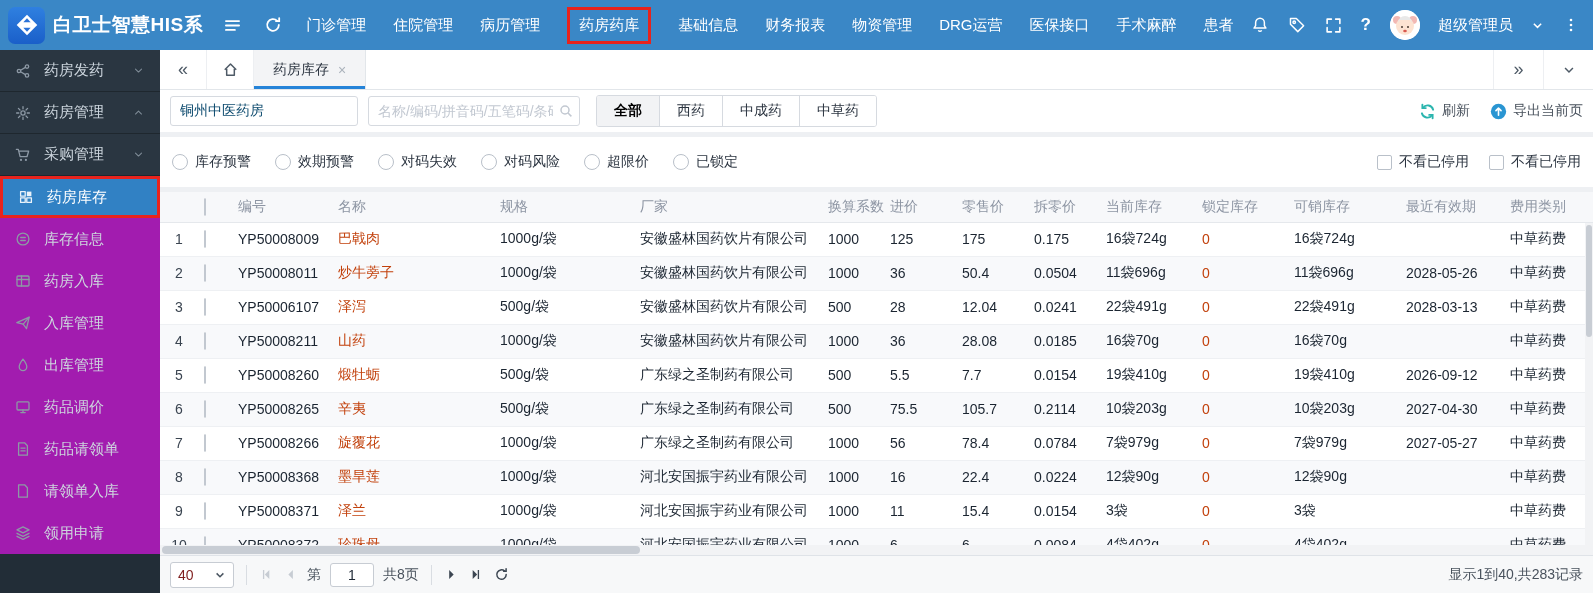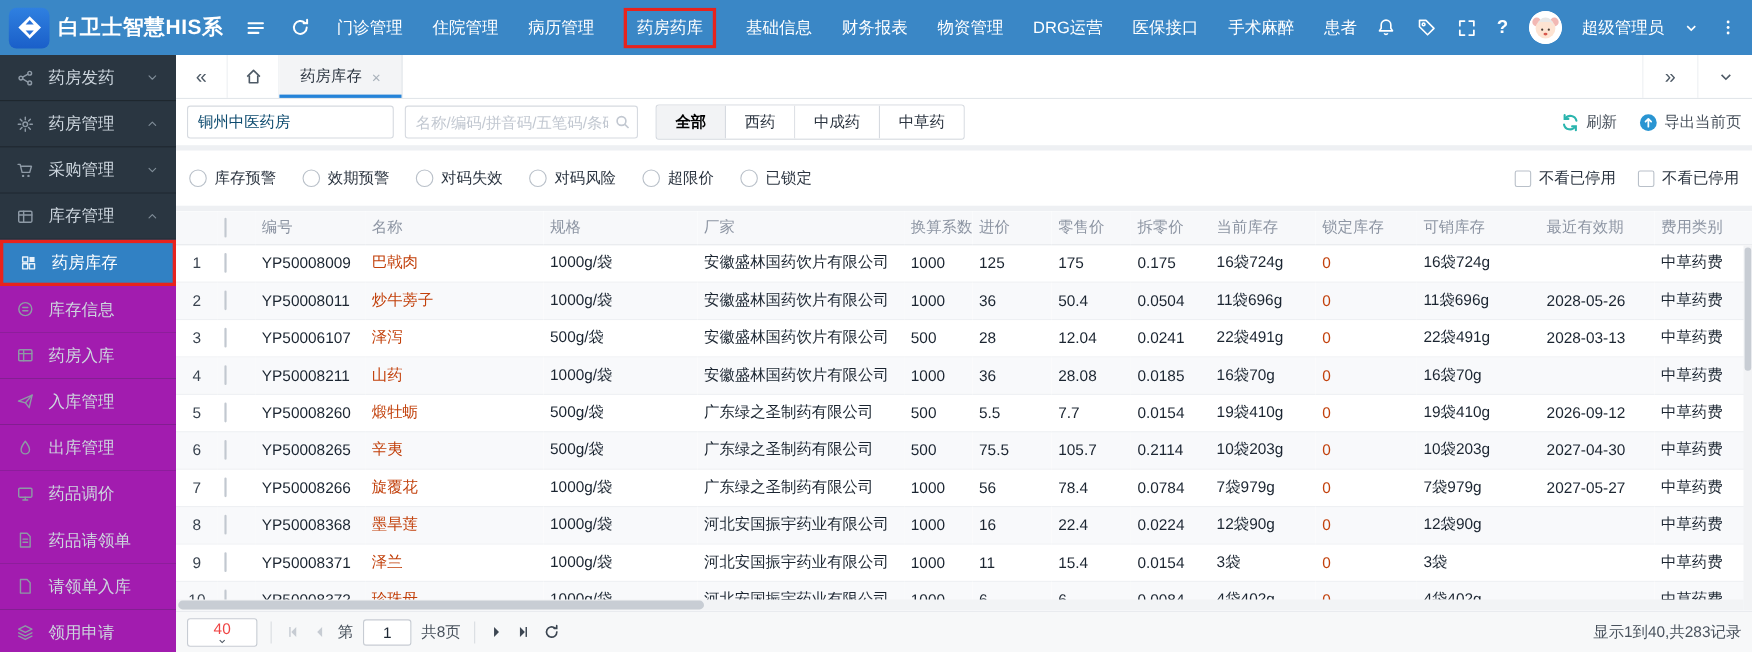--- a/index.html
+++ b/index.html
@@ -78,21 +78,21 @@
   td.rownum { color:#3a4450; text-align:center; padding:0 2px; }
   .cb { width:15px; height:15px; border:1px solid #c2c8d0; border-radius:2px; background:#fff; margin:0 auto; cursor:pointer; }
   td.link, .blue { color:#c2410c; cursor:pointer; }
   .vscroll { position:absolute; top:31px; right:0; bottom:0; width:8px; background:#f2f3f5; }
   .vthumb { width:6px; margin:2px auto 0; height:112px; background:#c8cdd4; border-radius:3px; }
   .hscroll { position:absolute; left:0; right:8px; bottom:0; height:10px; background:#f2f3f5; }
   .hthumb { width:478px; height:8px; margin-top:1px; margin-left:2px; background:#c8cdd4; border-radius:4px; }
 
   
   .pagination { flex:0 0 38px; background:#f7f8f9; border-top:1px solid #dfe3e8; display:flex; align-items:center; padding:0 10px; gap:9px; color:#49525d; font-size:14px; }
-  .pg-select { width:64px; height:26px; background:#fff; border:1px solid #c7ccd3; border-radius:3px; display:flex; align-items:center; justify-content:space-between; padding:0 7px; cursor:pointer; color:#ef4444;flex-direction:column; }
+  .pg-select { width:64px; height:26px; background:#fff; border:1px solid #c7ccd3; border-radius:3px; display:flex; align-items:center; justify-content:space-between; padding:0 7px; cursor:pointer; color:#7f1d1d; }
   .pg-divider { width:1px; height:20px; background:#d9dde2; margin:0 3px; }
   .pg-btn { display:flex; align-items:center; cursor:pointer; color:#3c4652; }
   .pg-btn.disabled { color:#c7ccd3; cursor:default; }
   .pg-input { width:44px; height:24px; border:1px solid #c7ccd3; border-radius:3px; text-align:center; font-size:14px; color:#1d2733; outline:none; font-family:inherit; background:#fff; }
   .pg-info { margin-left:auto; color:#49525d; }
 </style>
 </head>
 <body>
 
 <div class="app">
@@ -219,34 +219,20 @@
               <circle cx="10.9" cy="12.9" r="1.1" fill="currentColor" stroke="none"></circle>
             </svg>
           </span>
           <span>采购管理</span>
           <span class="chev">
             <svg width="13" height="13" viewBox="0 0 16 16" fill="none" stroke="currentColor" stroke-width="1.3" stroke-linecap="round" stroke-linejoin="round">
               <path d="M4.3 6.2L8 9.9l3.7-3.7"></path>
             </svg>
           </span>
         </div>
-        <div class="side-item group">
-          <span class="s-icon">
-            <svg width="16" height="16" viewBox="0 0 16 16" fill="none" stroke="currentColor" stroke-width="1.3" stroke-linecap="round" stroke-linejoin="round">
-              <rect x="2" y="3" width="12" height="10" rx="1"></rect>
-              <path d="M2 6.5h12M6.5 3v10"></path>
-            </svg>
-          </span>
-          <span>库存管理</span>
-          <span class="chev">
-            <svg width="13" height="13" viewBox="0 0 16 16" fill="none" stroke="currentColor" stroke-width="1.3" stroke-linecap="round" stroke-linejoin="round">
-              <path d="M4.3 9.9L8 6.2l3.7 3.7"></path>
-            </svg>
-          </span>
-        </div>
         <div class="side-item selected hl-red">
           <span class="s-icon">
             <svg width="16" height="16" viewBox="0 0 16 16" fill="none" stroke="currentColor" stroke-width="1.3" stroke-linecap="round" stroke-linejoin="round">
               <rect x="2.6" y="2.6" width="4.6" height="4.6"></rect>
               <rect x="8.8" y="2.6" width="4.6" height="4.6" fill="currentColor" stroke="none"></rect>
               <rect x="2.6" y="8.8" width="4.6" height="4.6"></rect>
               <rect x="8.8" y="8.8" width="4.6" height="4.6"></rect>
             </svg>
           </span>
           <span>药房库存</span>

